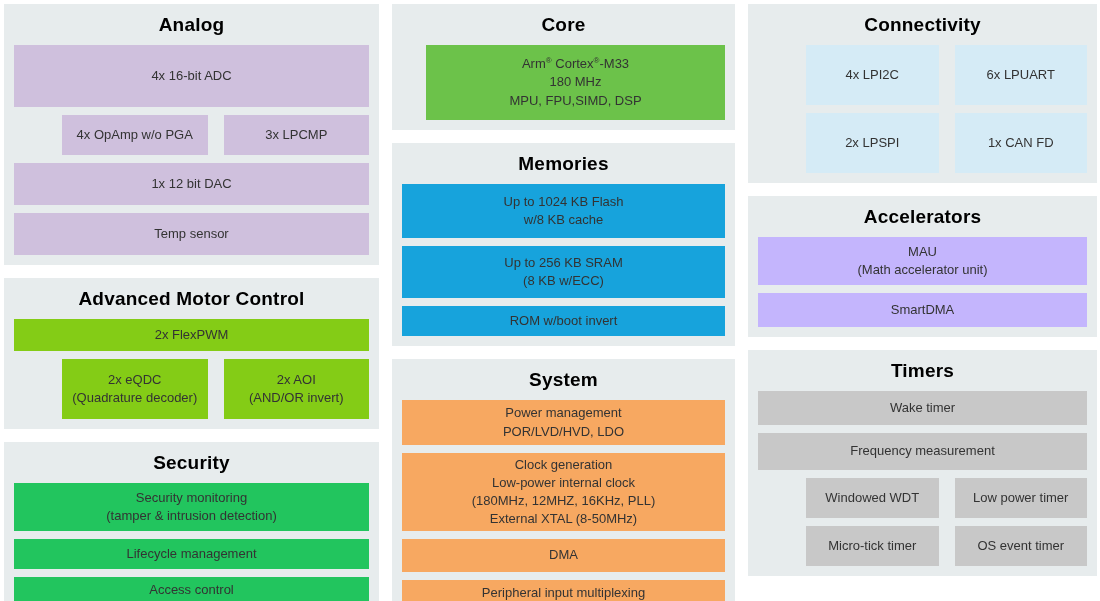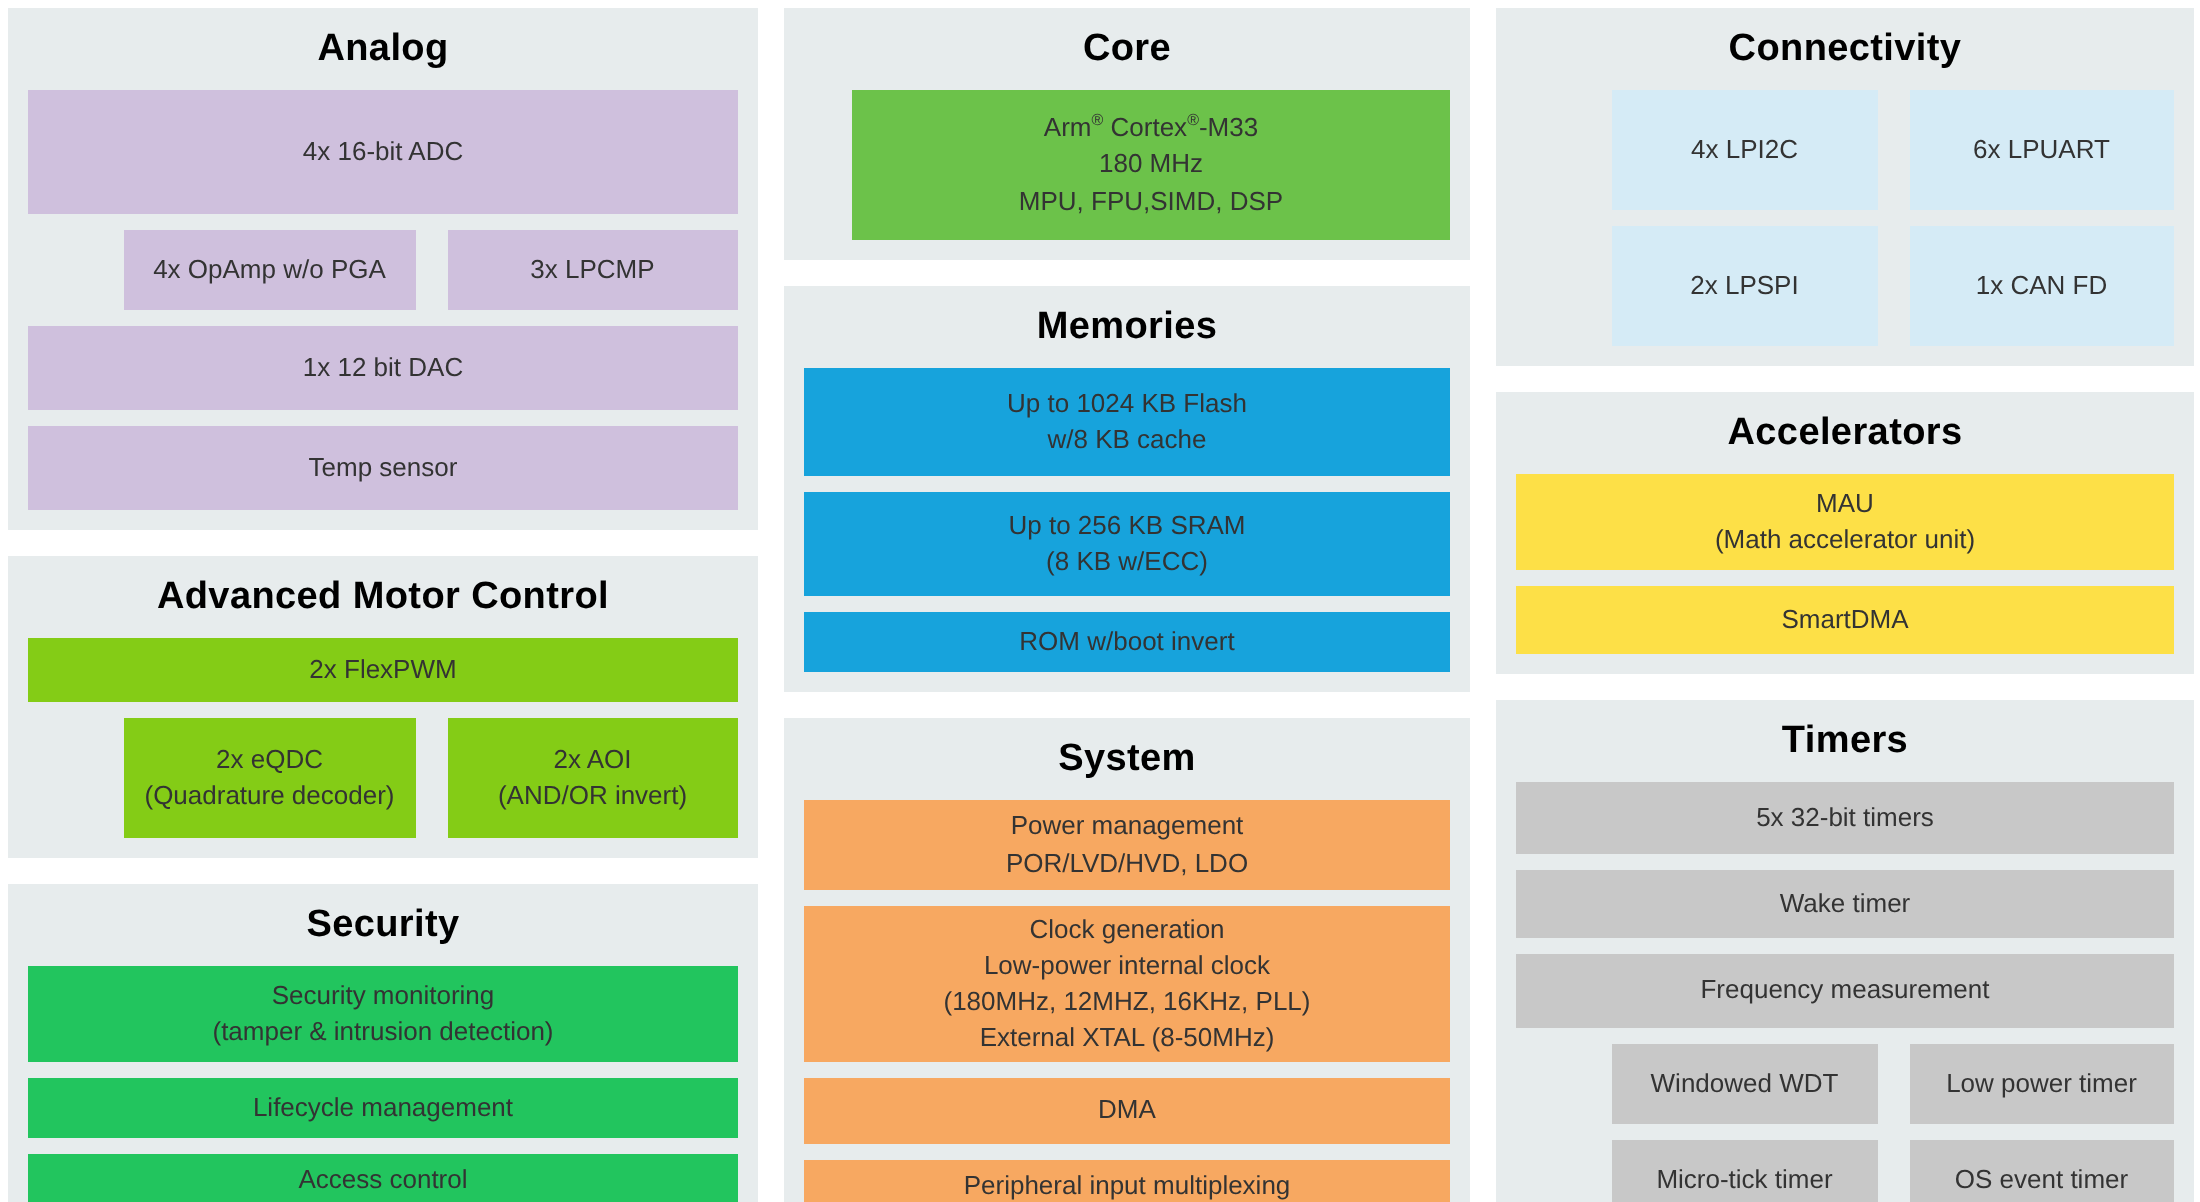--- a/index.html
+++ b/index.html
@@ -22,21 +22,21 @@
            text-align:center; font-size:13px; color:#333333; line-height:1.4; padding:2px 4px; }
 
   
   .sec-analog        .block { background:#cfc0dd; }
   .sec-motor         .block { background:#84cc16; }
   .sec-security      .block { background:#22c55e; }
   .sec-core          .block { background:#6cc24a;margin-left:24px; }
   .sec-memories      .block { background:#17a3dc; }
   .sec-system        .block { background:#f7a861; }
   .sec-connectivity  .block { background:#d5ebf6; }
-  .sec-accelerators  .block { background:#fde047; }
+  .sec-accelerators  .block { background:#c4b5fd; }
   .sec-timers        .block { background:#c8c8c8; }
 
   sup.reg { font-size:8px; line-height:0; vertical-align:super; }
 
   
   .h30{min-height:30px}.h32{min-height:32px}.h33{min-height:33px}.h34{min-height:34px}
   .h36{min-height:36px}.h37{min-height:37px}.h40{min-height:40px}.h42{min-height:42px}
   .h44{min-height:44px}.h45{min-height:45px}.h48{min-height:48px}.h52{min-height:52px}
   .h54{min-height:54px}.h60{min-height:60px}.h62{min-height:62px}.h75{min-height:75px}
   .h78{min-height:78px}
@@ -197,23 +197,20 @@
         </div>
         <div class="block h34">
           <div>SmartDMA</div>
         </div>
       </div>
     </div>
 
     <div class="section sec-timers">
       <div class="section-title">Timers</div>
       <div class="blocks">
-        <div class="block h36">
-          <div>5x 32-bit timers</div>
-        </div>
         <div class="block h34">
           <div>Wake timer</div>
         </div>
         <div class="block h37">
           <div>Frequency measurement</div>
         </div>
         <div class="brow">
           <div class="block h40">
             <div>Windowed WDT</div>
           </div>

